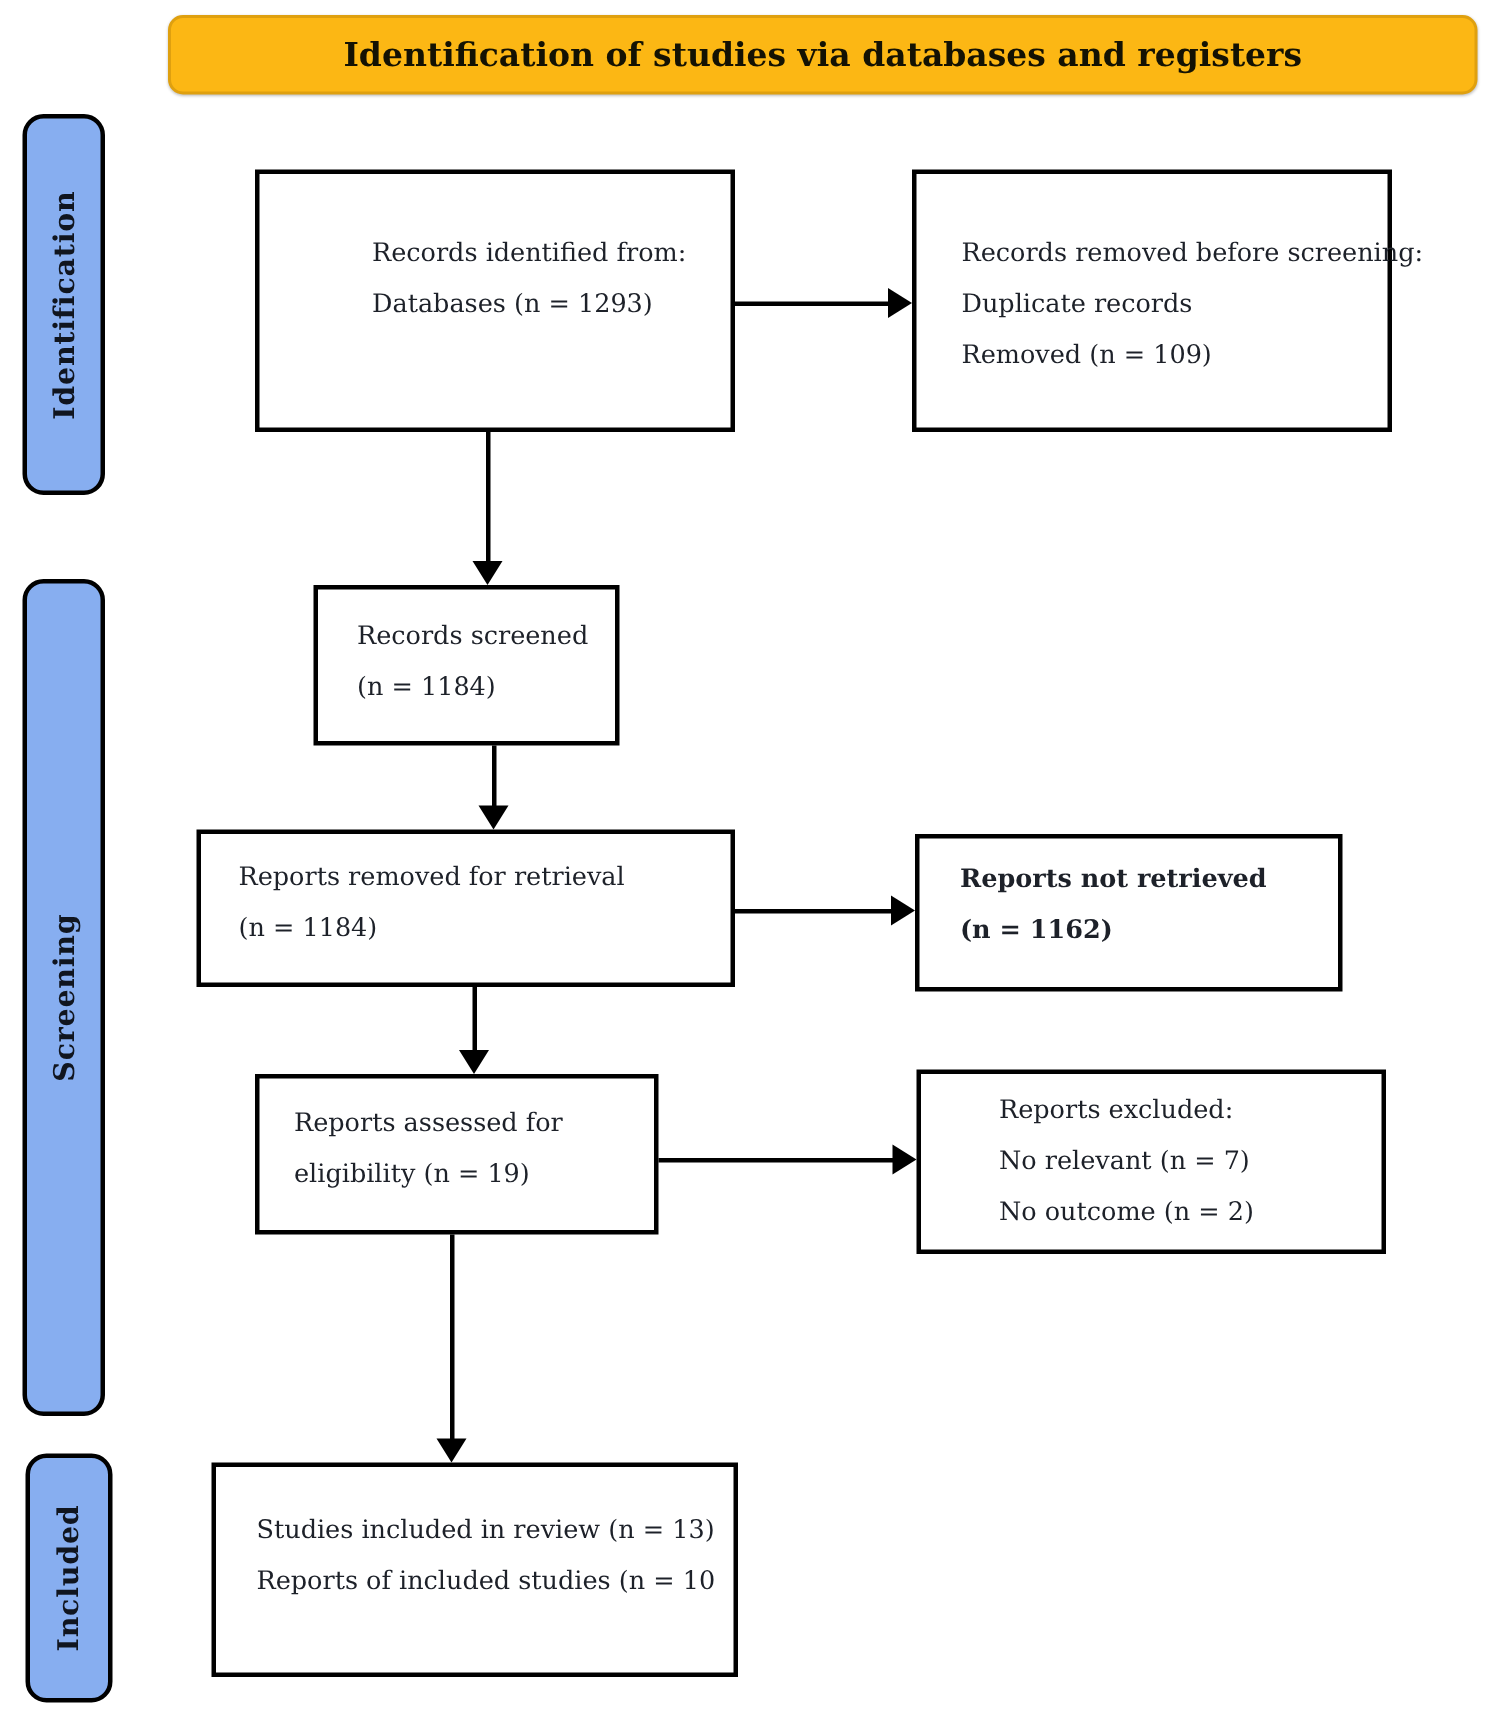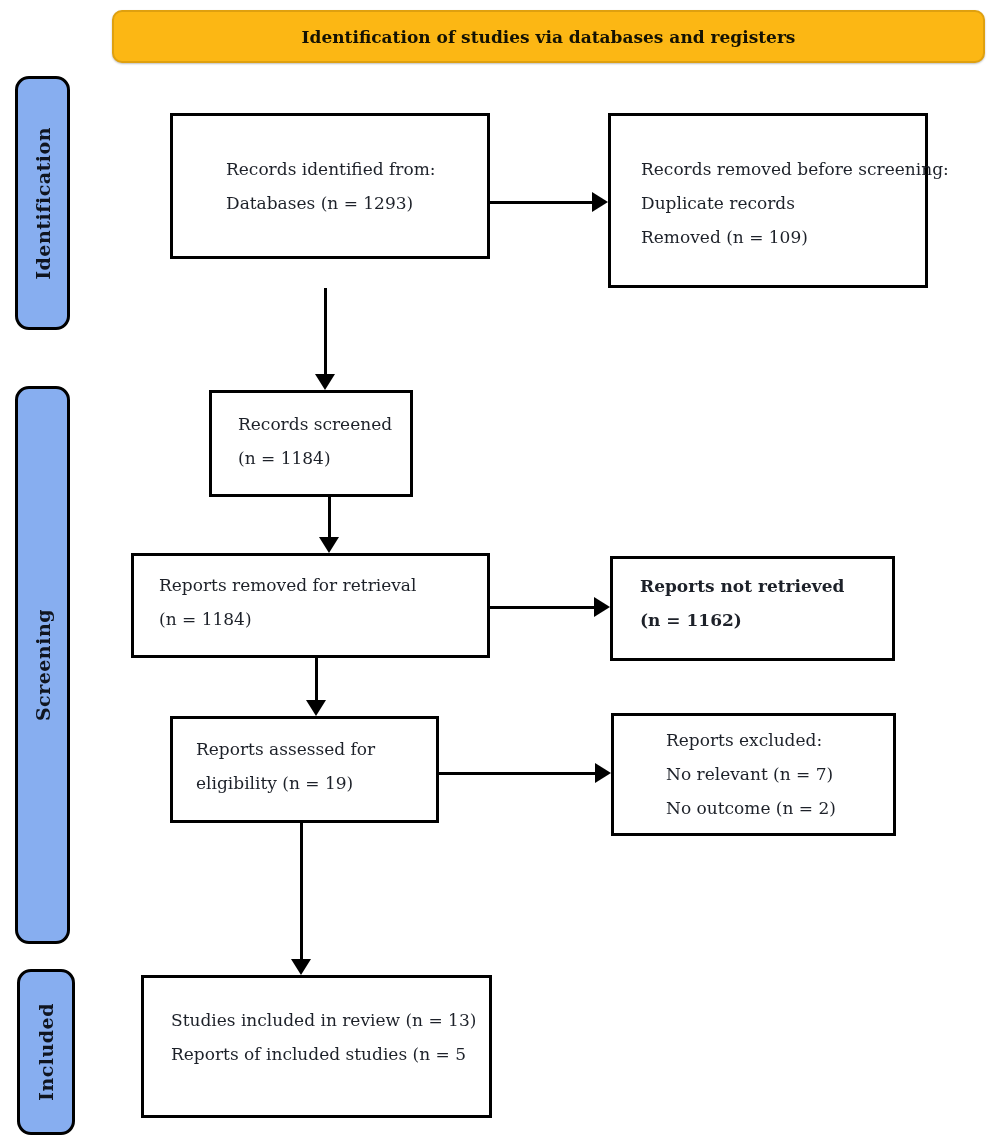--- a/index.html
+++ b/index.html
@@ -20,21 +20,21 @@
     color:var(--text);
     overflow:hidden;
   }
   .banner{
     position:absolute;
     left:112px;top:10px;width:873px;height:53px;
     background:var(--banner-bg);
     border:2px solid var(--banner-border);
     border-radius:10px;
     display:flex;align-items:center;justify-content:center;
-    font-weight:bold;font-size:17px;
+    font-weight:bold;font-size:22px;
     color:#141203;
     box-shadow:0 1px 2px rgba(0,0,0,0.25);
   }
   .stage{
     position:absolute;
     background:var(--stage-bg);
     border:3px solid #000;
     border-radius:14px;
     display:flex;align-items:center;justify-content:center;
   }
@@ -85,21 +85,21 @@
   <div class="stage" style="left:15px;top:76px;width:55px;height:254px;">
     <span>Identification</span>
   </div>
   <div class="stage" style="left:15px;top:386px;width:55px;height:558px;">
     <span>Screening</span>
   </div>
   <div class="stage" style="left:17px;top:969px;width:58px;height:166px;">
     <span>Included</span>
   </div>
 
-  <div class="box" style="left:170px;top:113px;width:320px;height:146px;padding:36px 10px 0 53px;">
+  <div class="box" style="left:170px;top:113px;width:320px;height:175px;padding:36px 10px 0 75px;">
     <span class="line">Records identified from:</span>
     <span class="line">Databases (n = 1293)</span>
   </div>
   <div class="box" style="left:608px;top:113px;width:320px;height:175px;padding:36px 8px 0 30px;">
     <span class="line">Records removed before screening:</span>
     <span class="line">Duplicate records</span>
     <span class="line">Removed (n = 109)</span>
   </div>
 
   <div class="box" style="left:209px;top:390px;width:204px;height:107px;padding:14px 8px 0 26px;">
@@ -113,29 +113,29 @@
   </div>
   <div class="box" style="left:610px;top:556px;width:285px;height:105px;padding:10px 8px 0 27px;font-weight:bold;">
     <span class="line">Reports not retrieved</span>
     <span class="line">(n = 1162)</span>
   </div>
 
   <div class="box" style="left:170px;top:716px;width:269px;height:107px;padding:13px 8px 0 23px;">
     <span class="line">Reports assessed for</span>
     <span class="line">eligibility (n = 19)</span>
   </div>
-  <div class="box" style="left:611px;top:713px;width:285px;height:123px;padding:7px 8px 0 52px;">
+  <div class="box" style="left:611px;top:713px;width:313px;height:123px;padding:7px 8px 0 52px;">
     <span class="line">Reports excluded:</span>
     <span class="line">No relevant (n = 7)</span>
     <span class="line">No outcome (n = 2)</span>
   </div>
 
   <div class="box" style="left:141px;top:975px;width:351px;height:143px;padding:25px 20px 0 27px;">
     <span class="line">Studies included in review (n = 13)</span>
-    <span class="line">Reports of included studies (n = 5</span>
+    <span class="line">Reports of included studies (n = 10</span>
   </div>
 
   <div class="hline" style="left:490px;top:200.5px;width:104px;"></div>
   <div class="head-right" style="left:592px;top:192px;"></div>
 
   <div class="vline" style="left:323.5px;top:288px;height:88px;"></div>
   <div class="head-down" style="left:315px;top:374px;"></div>
 
   <div class="vline" style="left:327.5px;top:497px;height:42px;"></div>
   <div class="head-down" style="left:319px;top:537px;"></div>

